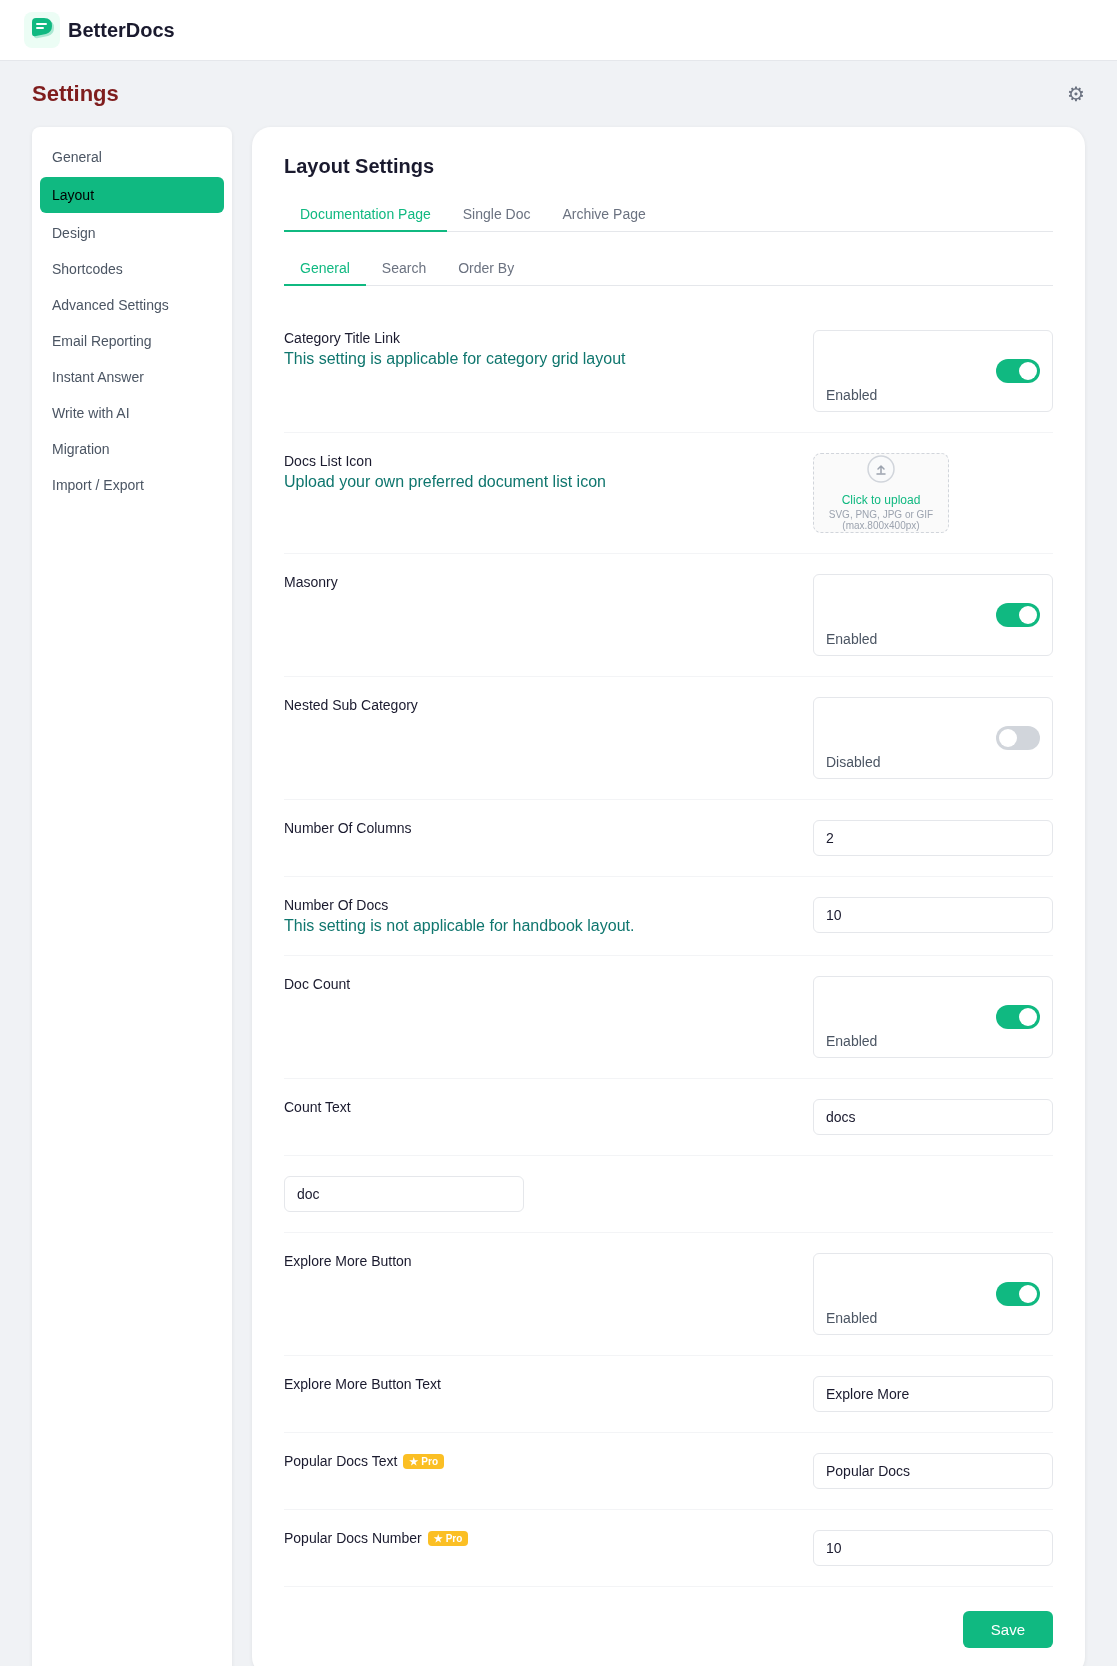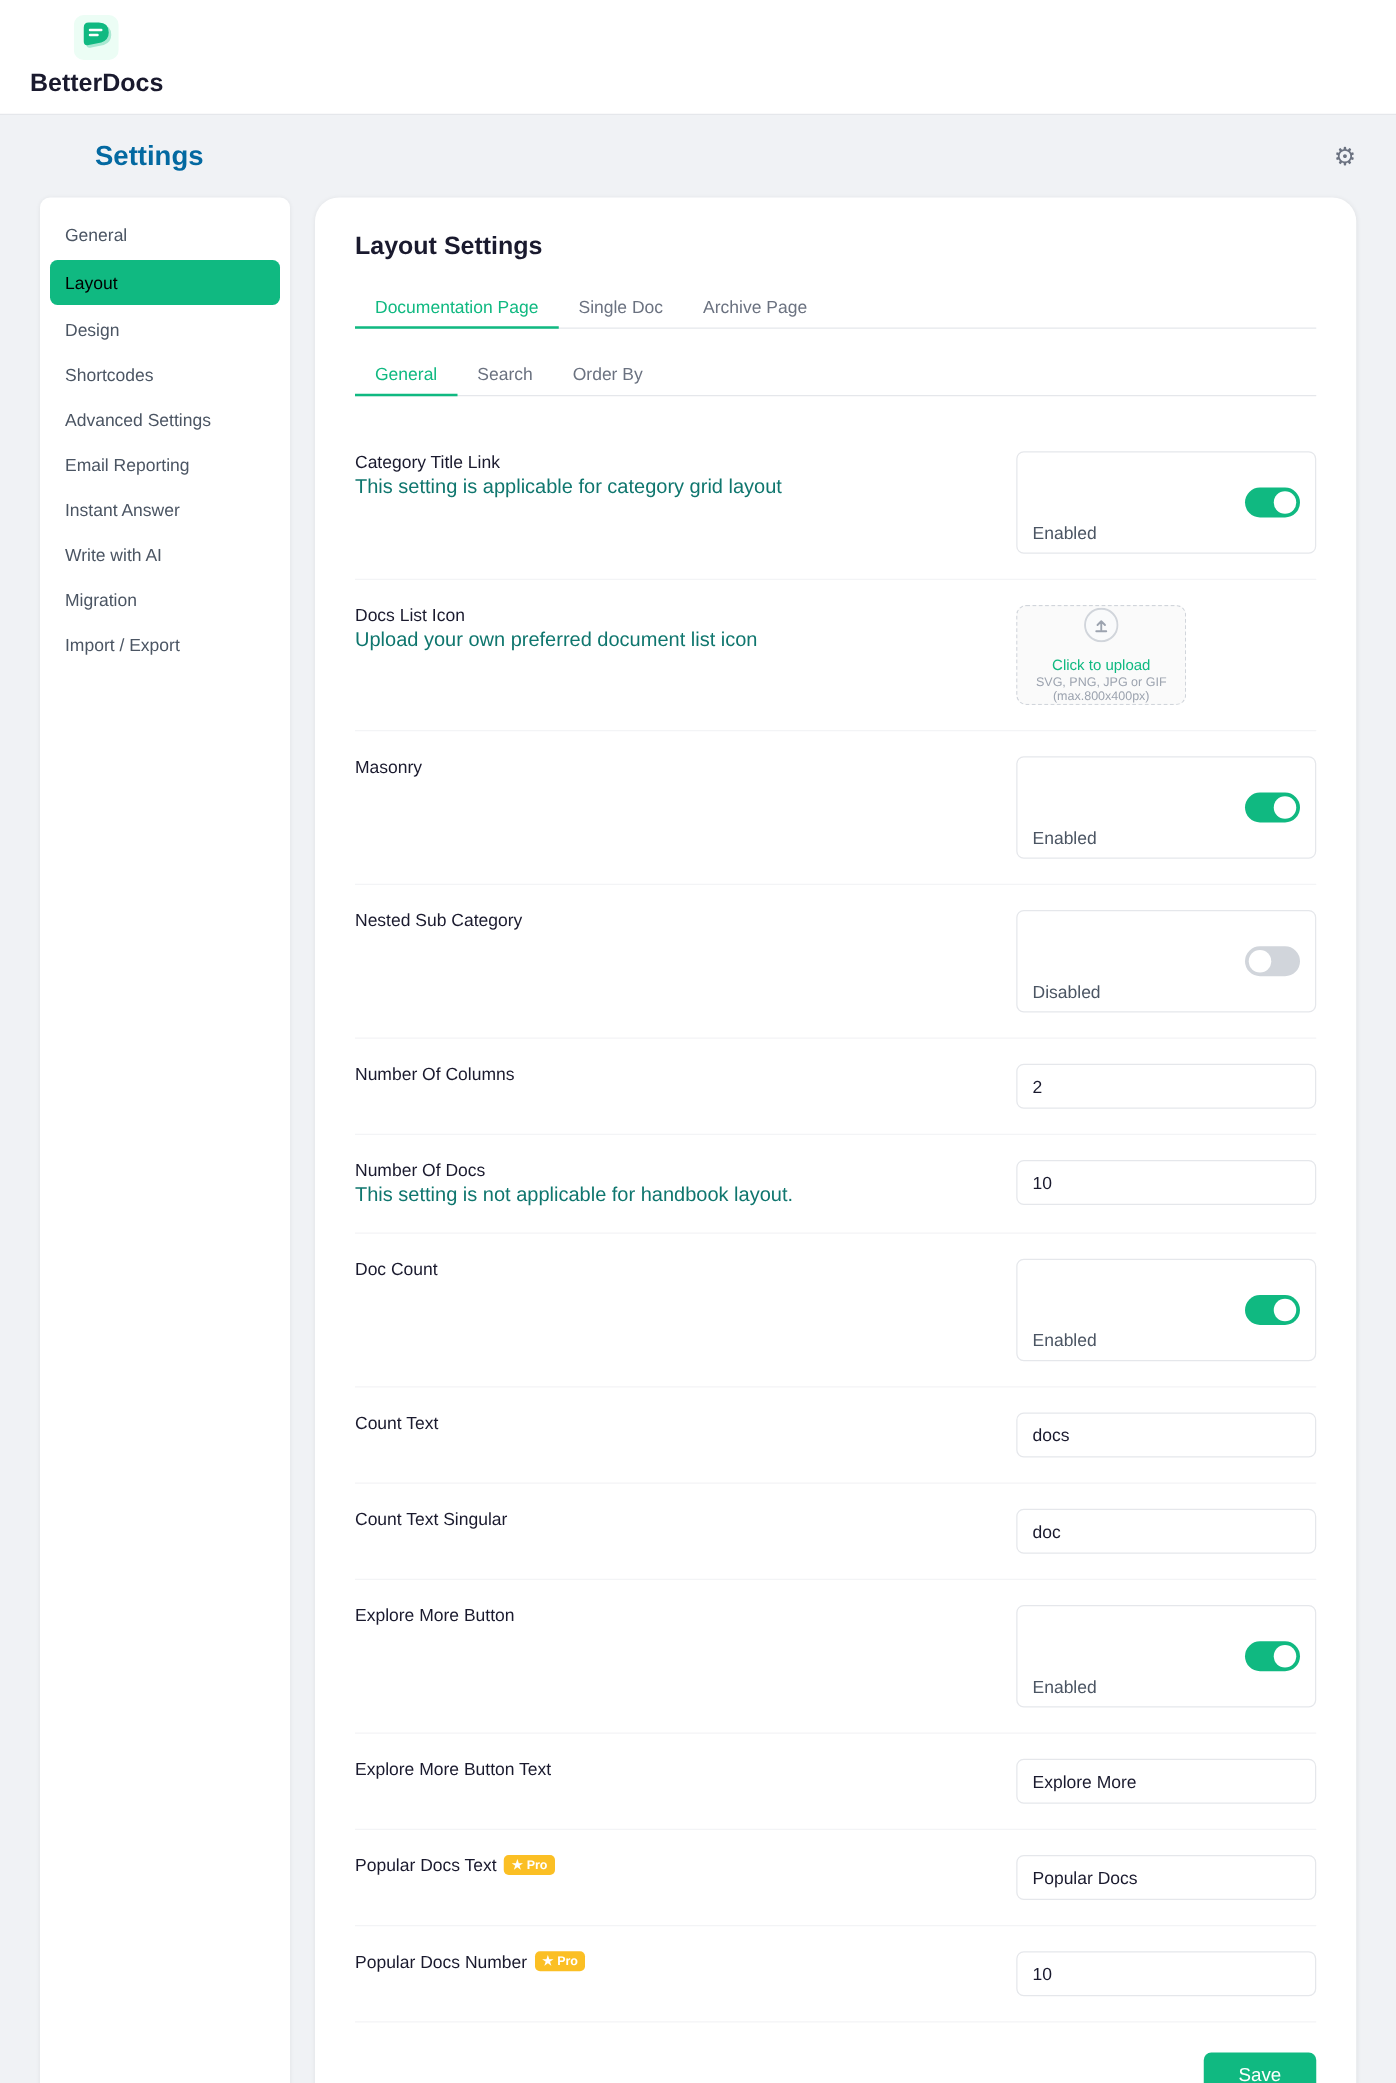--- a/index.html
+++ b/index.html
@@ -1,25 +1,25 @@
 <!DOCTYPE html>
 <html><head>
   <meta charset="utf-8">
   <style>
     * { box-sizing: border-box; margin: 0; padding: 0; }
     body { font-family: -apple-system, BlinkMacSystemFont, 'Segoe UI', sans-serif; background: #f0f2f5; min-height: 1666px; }
 
     
     .header { background: #fff; padding: 12px 24px; border-bottom: 1px solid #e5e7eb; display: flex; align-items: center; }
-    .logo { display: flex; align-items: center; gap: 8px; font-size: 20px; font-weight: 700; color: #1a1a2e; flex-direction: column; }
+    .logo { display: flex; align-items: center; gap: 8px; font-size: 20px; font-weight: 700; color: #1a1a2e; }
     .logo-icon { width: 36px; height: 36px; }
 
     
     .page-header { padding: 20px 32px; display: flex; align-items: center; justify-content: space-between; background: #f0f2f5; }
-    .page-title { font-size: 22px; font-weight: 600; color: #0369a1; margin-left: 44px; }
+    .page-title { font-size: 22px; font-weight: 600; color: #7f1d1d; }
     .gear-icon-btn { background: none; border: none; cursor: pointer; color: #6b7280; font-size: 20px; }
 
     
     .main-content { padding: 0 32px 32px; display: flex; gap: 20px; }
 
     
     .sidebar { width: 200px; flex-shrink: 0; background: #fff; border-radius: 8px; padding: 12px 0; box-shadow: 0 1px 4px rgba(0,0,0,0.07); min-height: 500px; }
     .sidebar-item { padding: 10px 20px; font-size: 14px; color: #4b5563; cursor: pointer; border-radius: 0; }
     .sidebar-item.active { background: #10b981; color: #000000; border-radius: 6px; margin: 2px 8px; padding: 10px 12px; }
 
@@ -223,23 +223,20 @@
     <div class="setting-row">
       <div class="setting-label">
         <div class="setting-label-title">Count Text</div>
       </div>
       <div class="setting-control">
         <input type="text" class="text-input" value="docs" style="">
       </div>
     </div>
 
     <div class="setting-row">
-      <div class="setting-label">
-        <div class="setting-label-title">Count Text Singular</div>
-      </div>
       <div class="setting-control">
         <input type="text" class="text-input" value="doc" style="">
       </div>
     </div>
 
     <div class="setting-row">
       <div class="setting-label">
         <div class="setting-label-title">Explore More Button</div>
       </div>
       <div class="setting-control">

